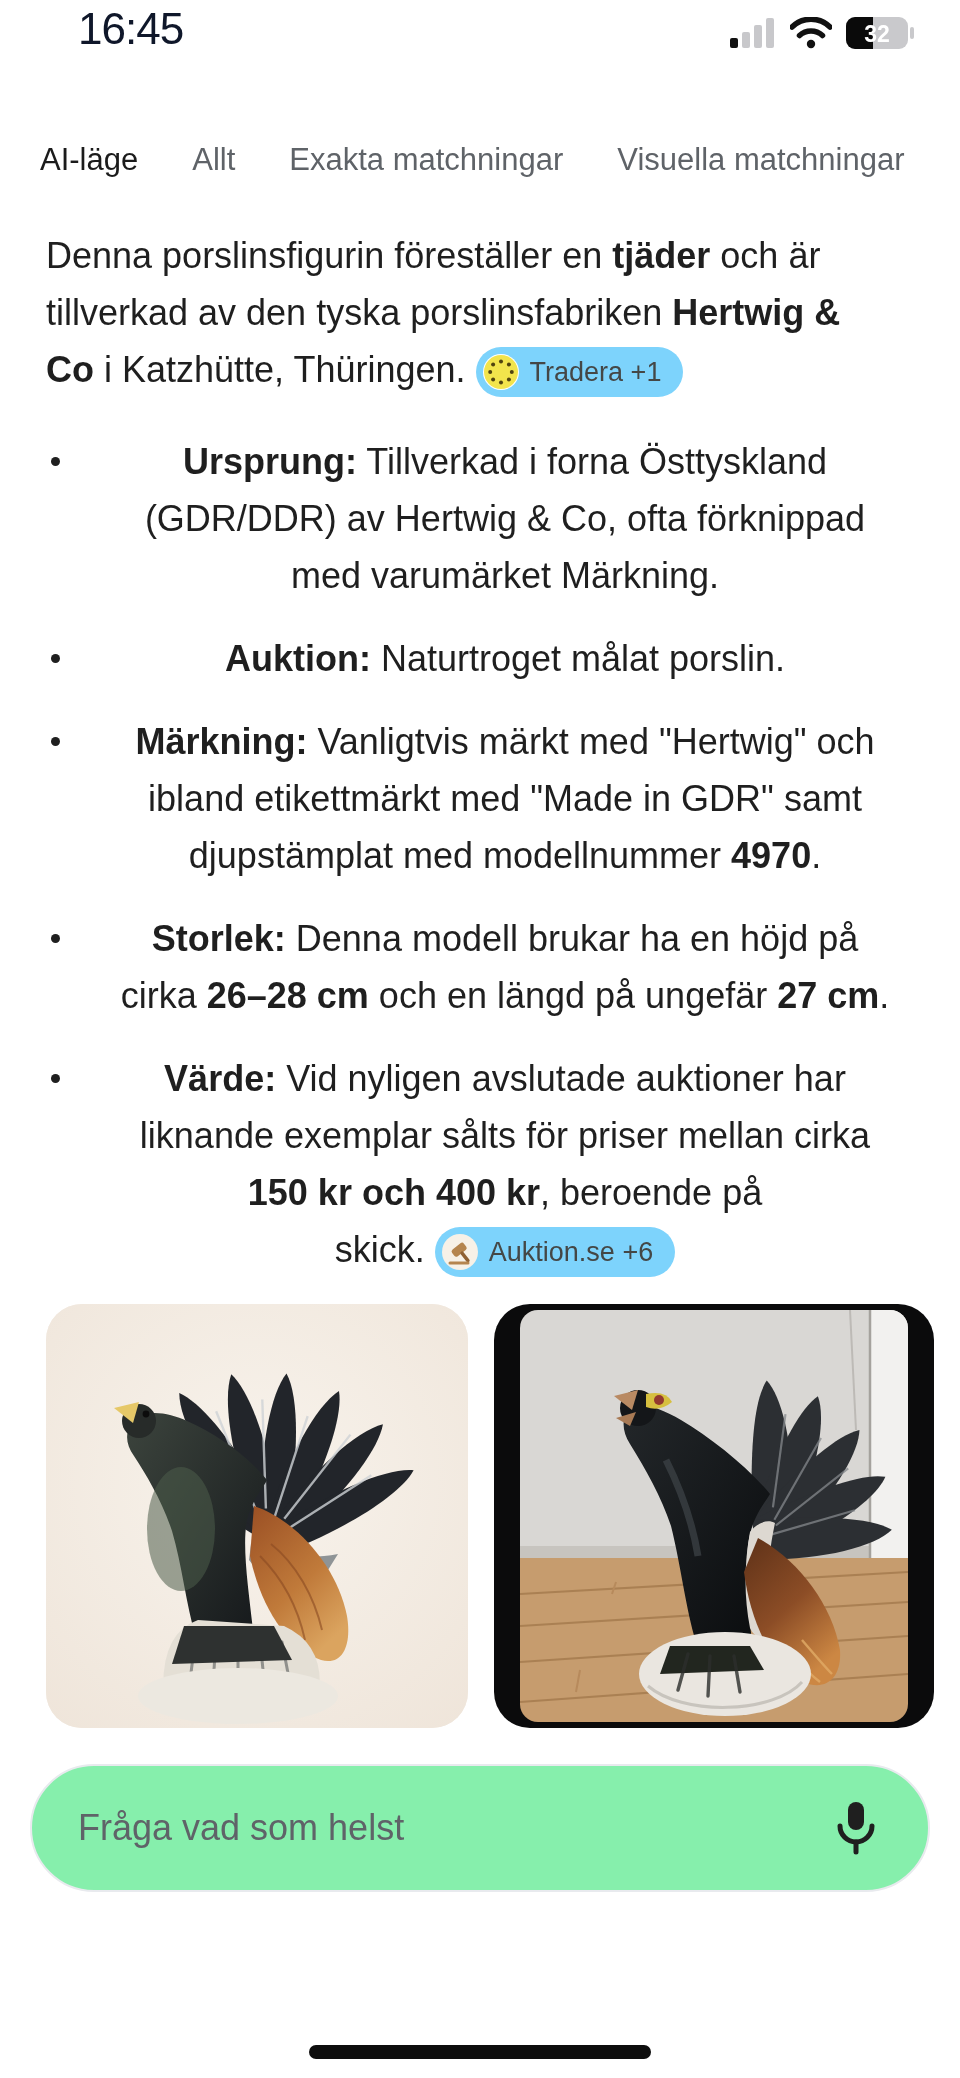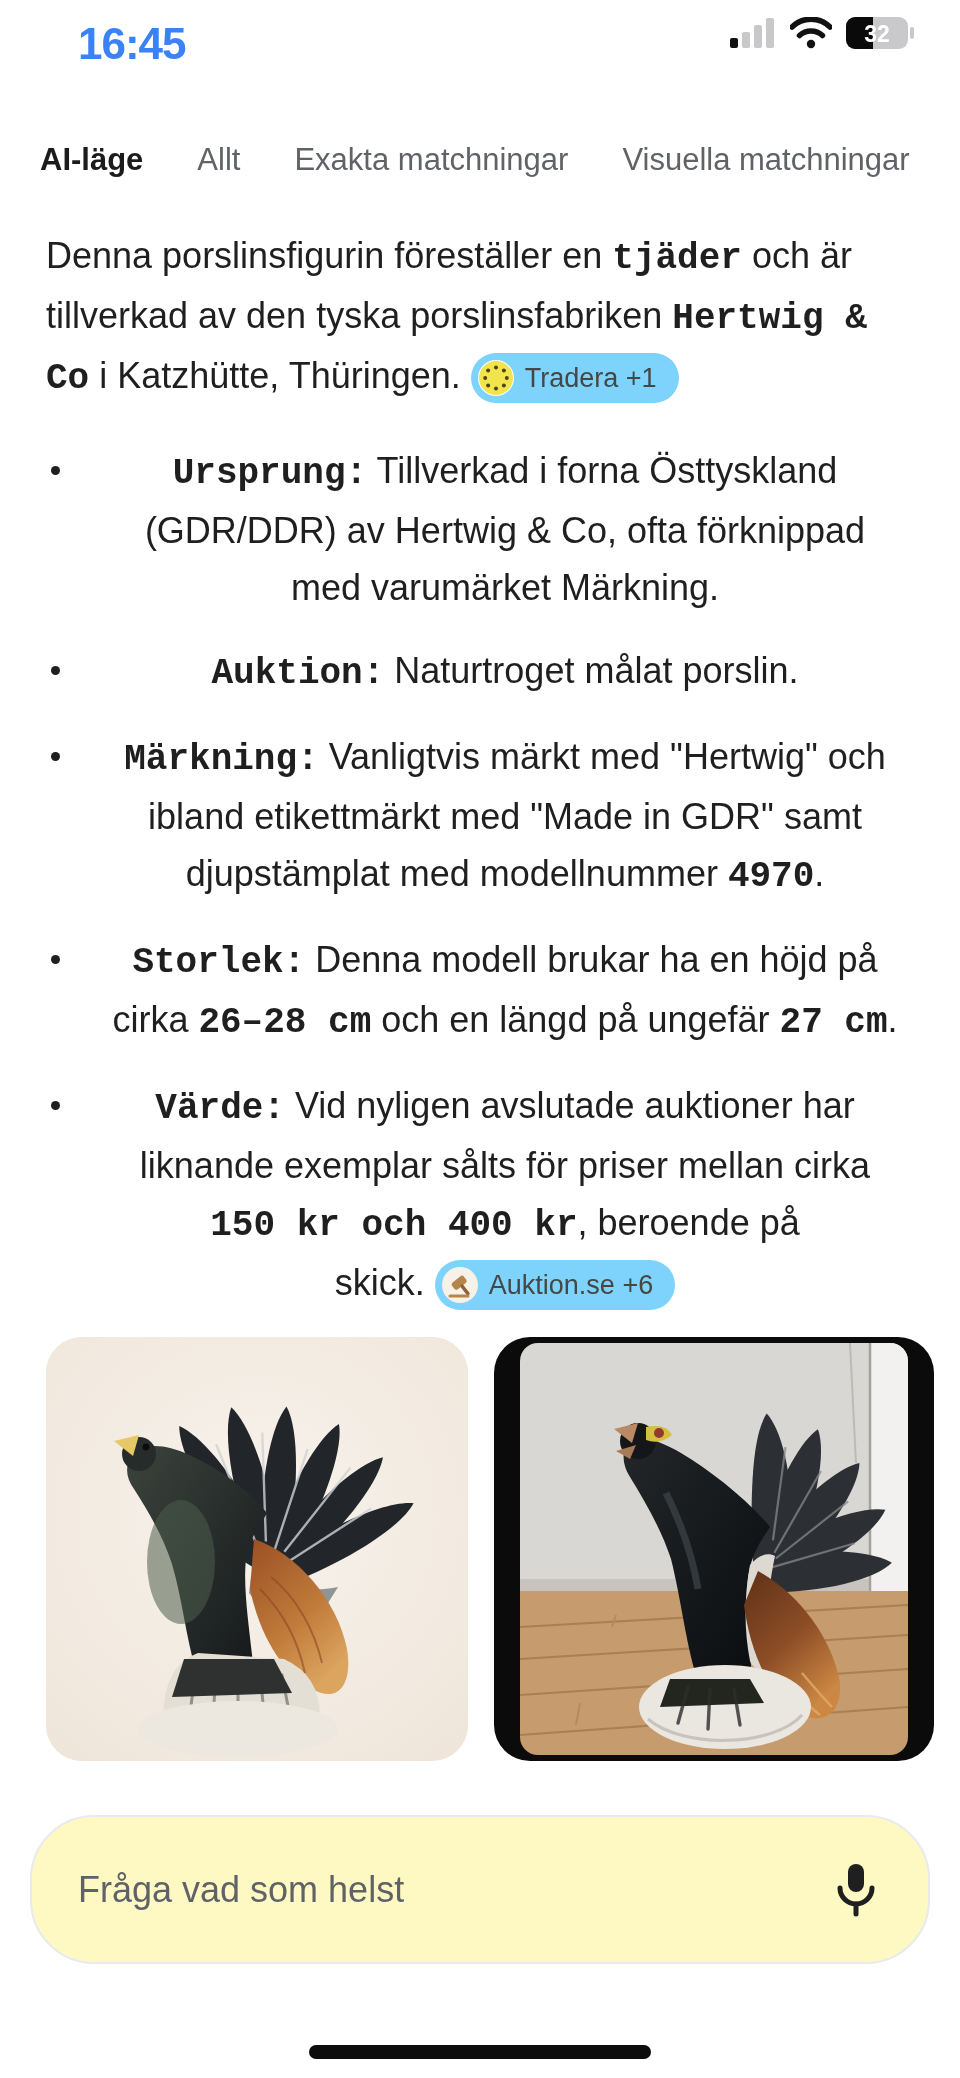--- a/index.html
+++ b/index.html
@@ -3,49 +3,49 @@
 <meta charset="utf-8">
 <style>
   html,body{margin:0;padding:0;}
   body{
     width:960px;height:2078px;position:relative;overflow:hidden;
     background:#ffffff;color:#1f1f1f;
     font-family:"Liberation Sans",sans-serif;
   }
   
   .status-bar{position:relative;height:90px;}
-  .status-time{position:absolute;left:78px;top:19px;font-size:44px;font-weight:700;letter-spacing:-1px;color:#3b82f6;}
+  .status-time{position:absolute;left:78px;top:4px;font-size:44px;font-weight:400;letter-spacing:-1px;color:#0f172a;}
   .status-icons{position:absolute;right:44px;top:16px;display:flex;align-items:center;gap:14px;}
   
   .tabs{display:flex;gap:54px;padding-left:40px;margin-top:52px;font-size:31px;line-height:36px;
         color:#5f6368;white-space:nowrap;}
   .tab{cursor:pointer;}
-  .tab.active{color:#1b1b1b;font-weight:700;}
+  .tab.active{color:#1b1b1b;font-weight:400;}
   
   .content{padding:0 46px;font-size:36px;line-height:57px;color:#1f1f1f;}
-  .content b{font-weight:700;font-family:Liberation Mono, monospace;}
+  .content b{font-weight:700;}
   p.intro{margin:49px 0 0;white-space:nowrap;}
   p.heading{margin:31px 0 0;}
   ul.facts{list-style:none;margin:35px 0 0;padding:0;text-align:center;}
   ul.facts li{position:relative;padding-left:50px;margin:0 0 26px;white-space:nowrap;}
   ul.facts li::before{content:"";position:absolute;left:5px;top:24px;width:9px;height:9px;border-radius:50%;background:#1f1f1f;}
   
   .chip{display:inline-flex;align-items:center;height:50px;border-radius:26px;background:#7dd3fc;
         padding:0 22px 0 7px;gap:11px;font-size:27px;line-height:27px;color:#444746;
         vertical-align:middle;cursor:pointer;white-space:nowrap;}
   .chip .fav{width:36px;height:36px;border-radius:50%;display:inline-flex;align-items:center;justify-content:center;background:#fff;overflow:hidden;flex:none;}
   
   .images-row{display:flex;margin:9px 0 0 46px;gap:26px;}
   .img-card{width:422px;height:424px;border-radius:36px;overflow:hidden;position:relative;cursor:pointer;}
   .img-card.light{background:#f3ecE4;}
   .img-card.dark{width:440px;background:#0b0b0c;}
   .img-card svg{display:block;}
   .photo-inner{position:absolute;left:26px;right:26px;top:6px;bottom:6px;border-radius:18px;overflow:hidden;}
   
-  .ask-bar{margin:54px 30px 0;height:149px;border-radius:64px;background:#fef9c3;
+  .ask-bar{margin:36px 30px 0;height:128px;border-radius:64px;background:#86efac;
            border:2px solid #e8eaee;box-sizing:border-box;display:flex;align-items:center;
            padding:0 48px 0 44px;}
   .ask-bar input{flex:1;border:none;outline:none;background:transparent;
            font-family:"Liberation Sans",sans-serif;font-size:36px;color:#3c4043;}
   .ask-bar input::placeholder{color:#5f6368;opacity:1;}
   .mic-btn{width:48px;height:56px;flex:none;display:flex;align-items:center;justify-content:center;cursor:pointer;background:none;border:none;padding:0;}
   
   .home-indicator{position:absolute;bottom:19px;left:50%;transform:translateX(-50%);
            width:342px;height:14px;border-radius:8px;background:#0d0d0d;}
 </style>

